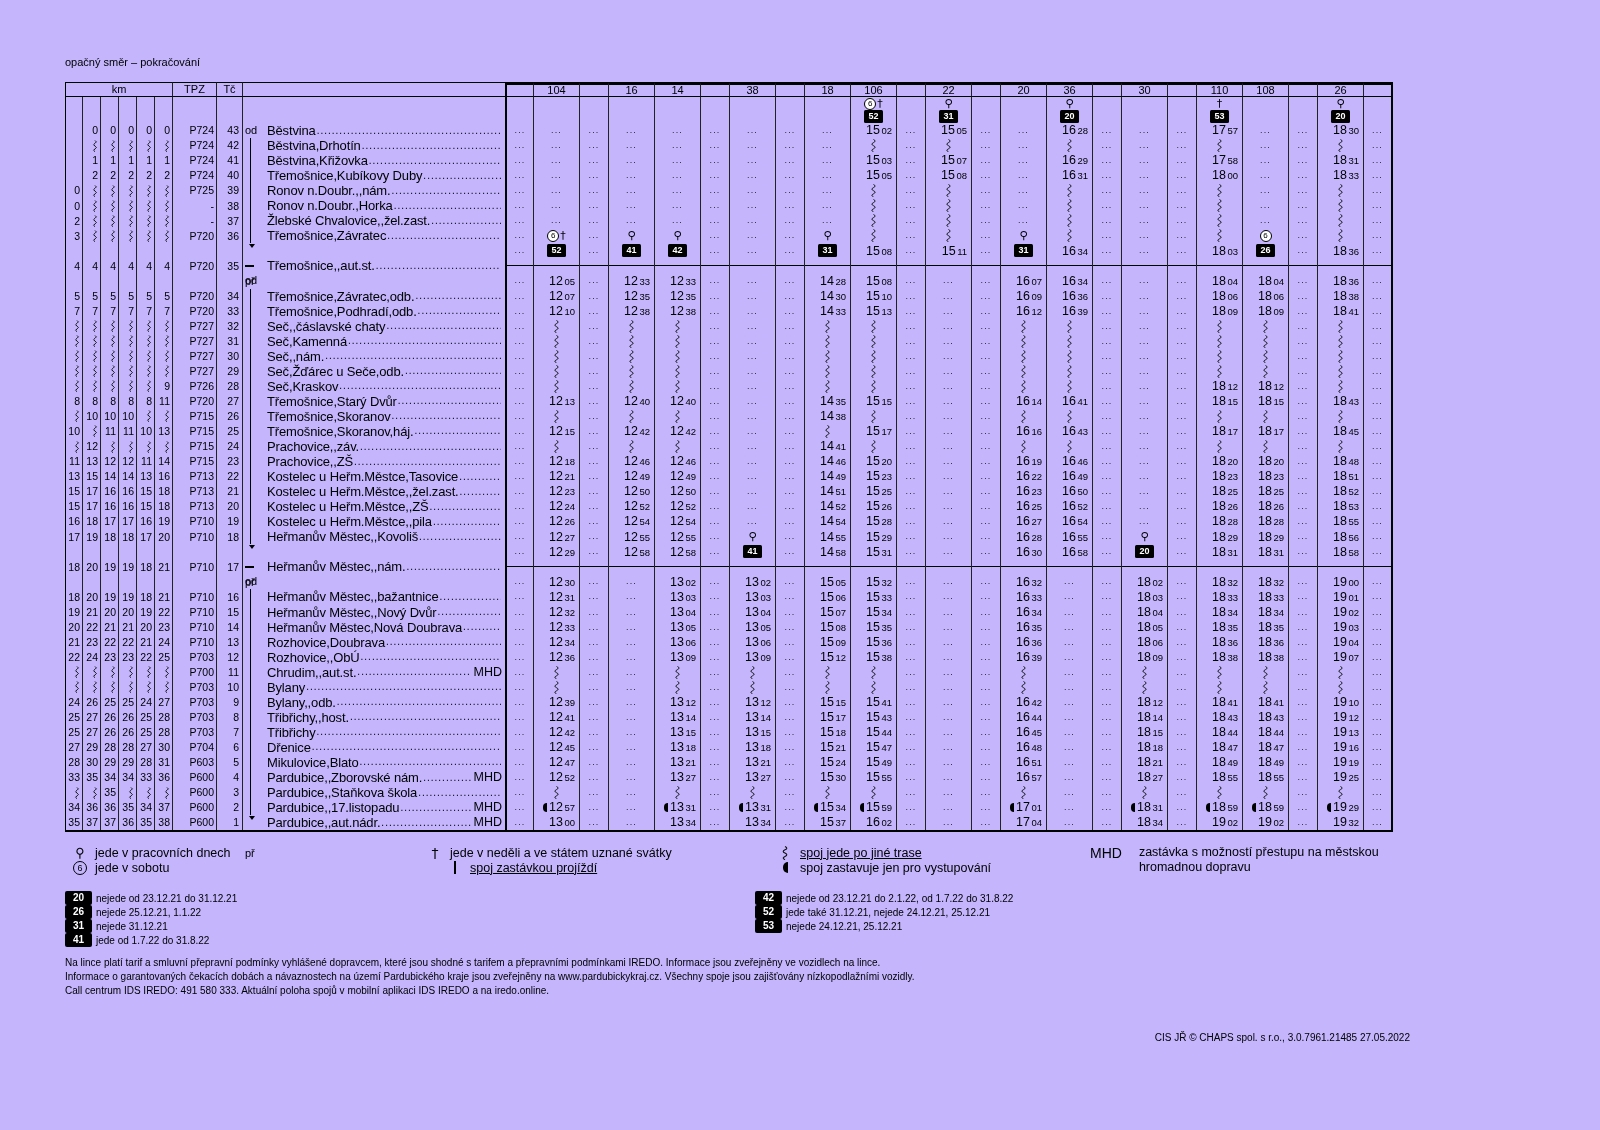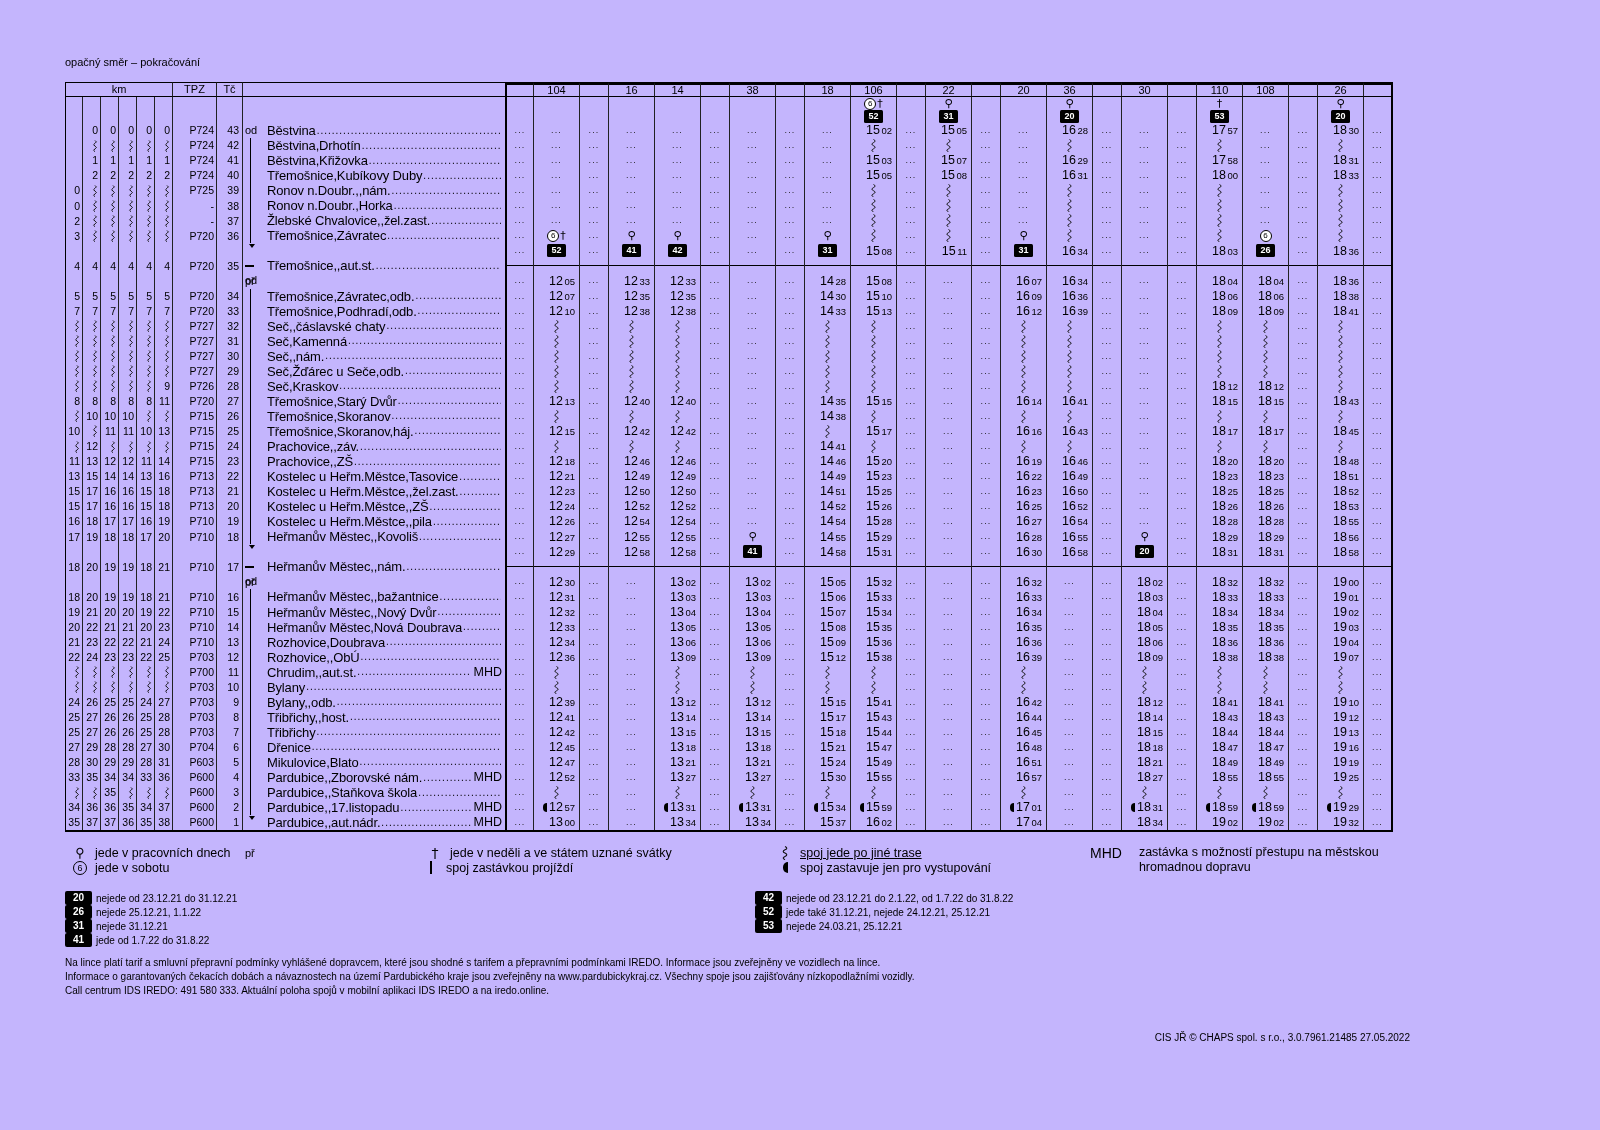--- a/index.html
+++ b/index.html
@@ -5419,21 +5419,21 @@
         <span class="c6-l">6</span>
       </span>
     <span class="ltext">jede v sobotu</span>
   </div>
   <div class="lrow" style="left:420px;top:845px;">
     <span class="licon">
         <span class="dg-l">†</span>
       </span>
     <span class="ltext">jede v neděli a ve státem uznané svátky</span>
   </div>
-  <div class="lrow" style="left:416px;top:860px;">
+  <div class="lrow" style="left:440px;top:860px;text-decoration:underline;">
     <span class="licon">
         <span class="vbar"></span>
       </span>
     <span class="ltext">spoj zastávkou projíždí</span>
   </div>
   <div class="lrow" style="left:770px;top:845px;text-decoration:underline;">
     <span class="licon">
         <svg width="8" height="14" viewBox="0 0 8 14">
           <path d="M4 .5 q3.6 1.65 0 3.3 t0 3.3 t0 3.3 t0 3.3" fill="none" stroke="#111" stroke-width="1.1"></path>
         </svg>
@@ -5470,21 +5470,21 @@
   <div class="nrow" style="left:755px;top:891px;">
       <span class="nbx">42</span>
       <span class="ntext">nejede od 23.12.21 do 2.1.22, od 1.7.22 do 31.8.22</span>
     </div>
   <div class="nrow" style="left:755px;top:905px;">
       <span class="nbx">52</span>
       <span class="ntext">jede také 31.12.21, nejede 24.12.21, 25.12.21</span>
     </div>
   <div class="nrow" style="left:755px;top:919px;">
       <span class="nbx">53</span>
-      <span class="ntext">nejede 24.03.21, 25.12.21</span>
+      <span class="ntext">nejede 24.12.21, 25.12.21</span>
     </div>
 
   <div class="footer">
     <div>Na lince platí tarif a smluvní přepravní podmínky vyhlášené dopravcem, které jsou shodné s tarifem a přepravními podmínkami IREDO. Informace jsou zveřejněny ve vozidlech na lince.</div>
     <div>Informace o garantovaných čekacích dobách a návaznostech na území Pardubického kraje jsou zveřejněny na www.pardubickykraj.cz. Všechny spoje jsou zajišťovány nízkopodlažními vozidly.</div>
     <div>Call centrum IDS IREDO: 491 580 333. Aktuální poloha spojů v mobilní aplikaci IDS IREDO a na iredo.online.</div>
   </div>
 
   <div class="credit">CIS JŘ © CHAPS spol. s r.o., 3.0.7961.21485 27.05.2022</div>
 

